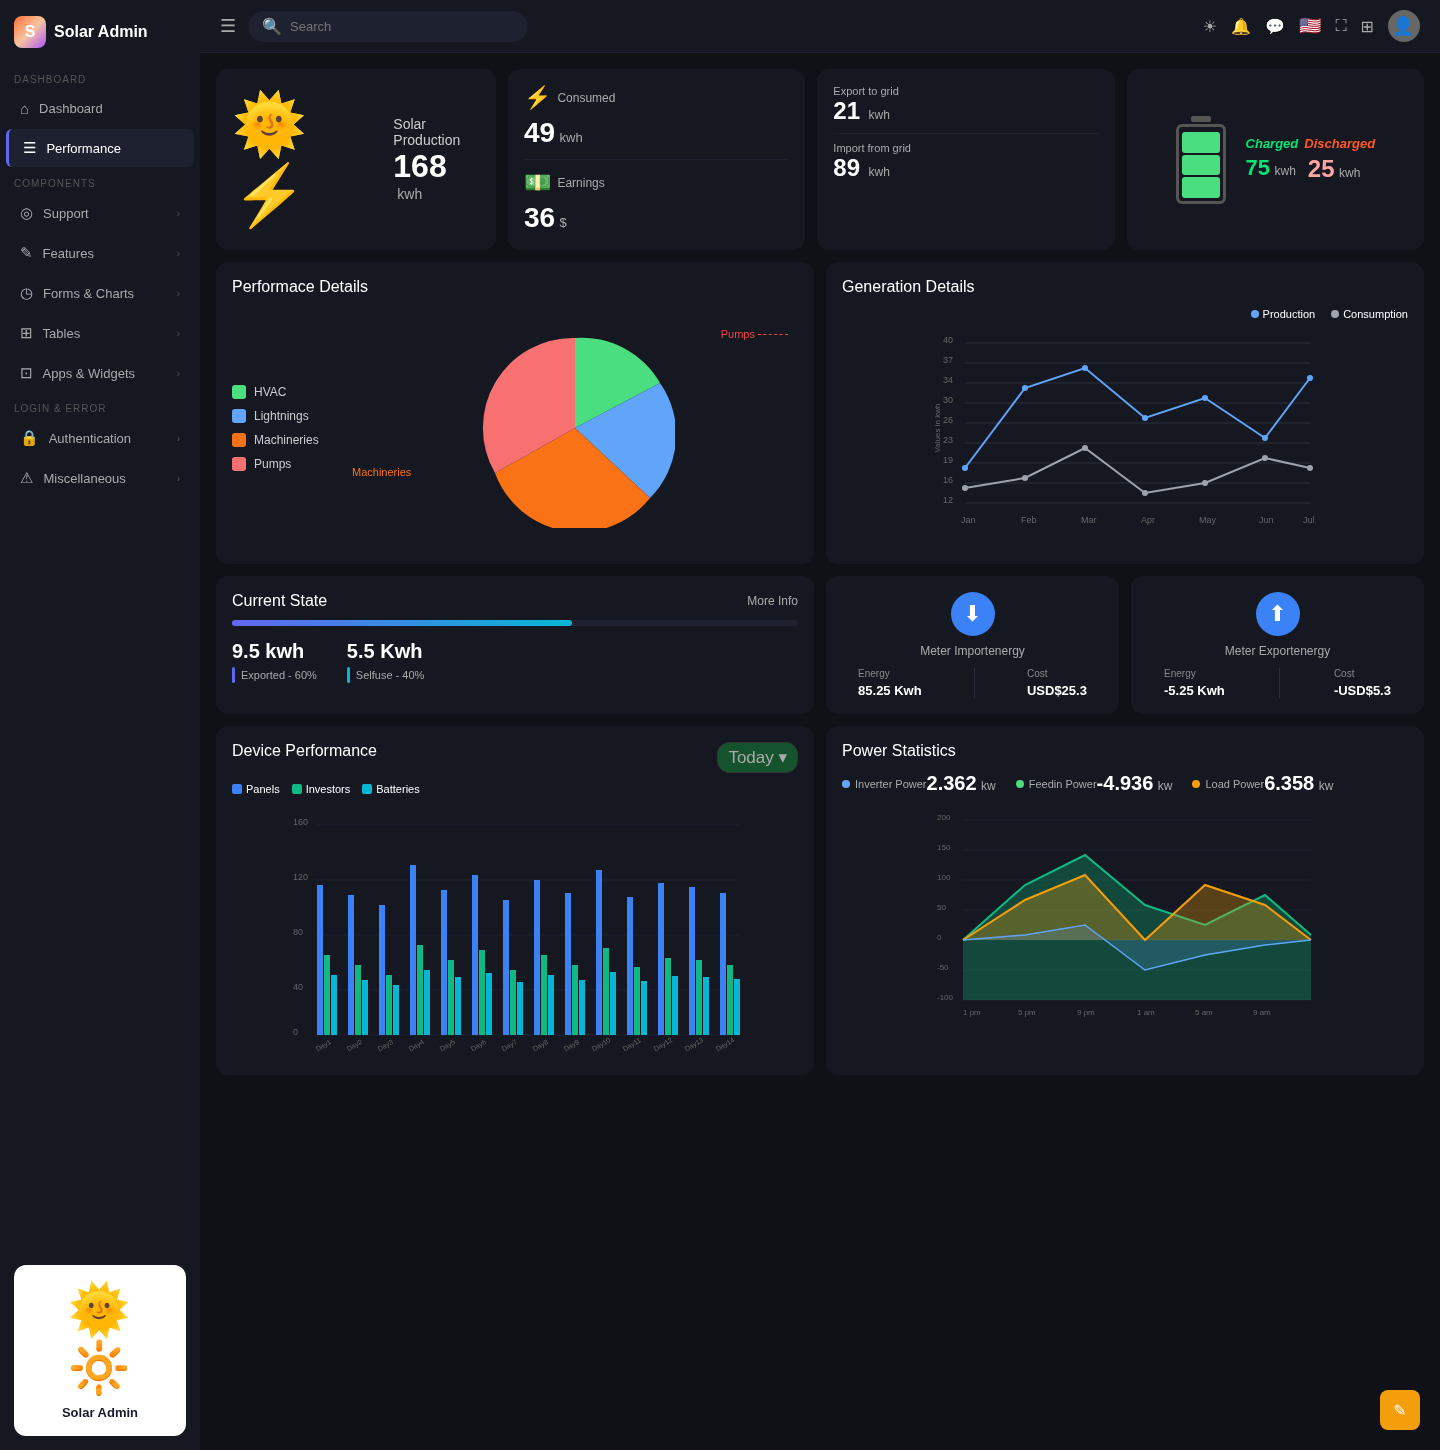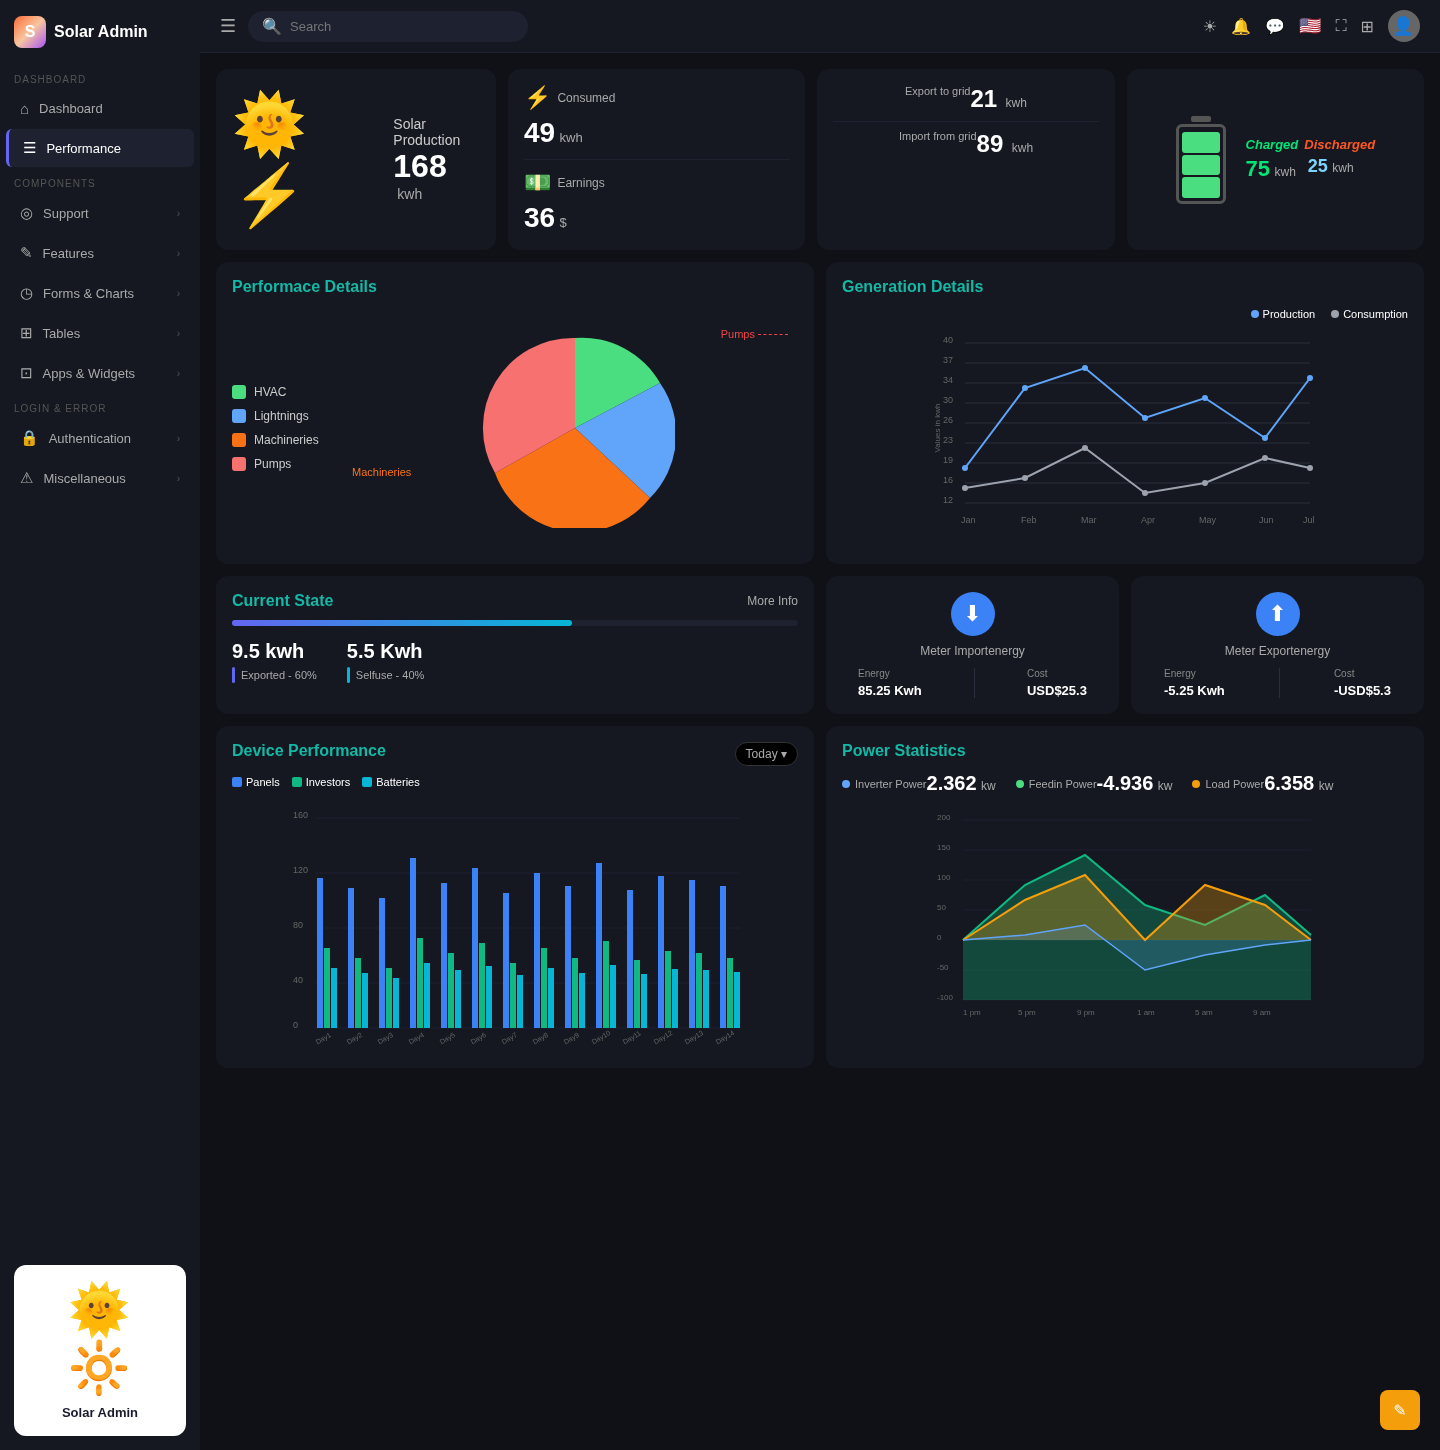--- a/index.html
+++ b/index.html
@@ -45,38 +45,38 @@
     .solar-unit { font-size: 14px; color: #aaa; margin-left: 4px; }
 
     .stat-card { display: flex; flex-direction: column; justify-content: center; }
     .stat-card-header { display: flex; align-items: center; gap: 6px; margin-bottom: 6px; }
     .stat-card-icon { font-size: 22px; }
     .stat-card-label { font-size: 12px; color: #aaa; }
     .stat-card-value { font-size: 28px; font-weight: 700; }
     .stat-card-unit { font-size: 13px; color: #aaa; }
 
     .grid-export { display: flex; flex-direction: column; gap: 8px; }
-    .export-row { display: flex; flex-direction: row; justify-content: center; }
+    .export-row { display: flex; flex-direction: column; justify-content: center; }
     .export-label { font-size: 11px; color: #aaa; }
     .export-value { font-size: 24px; font-weight: 700; }
     .export-unit { font-size: 12px; color: #aaa; margin-left: 4px; }
     .divider-h { border: none; border-top: 1px solid #1e2130; }
 
     .battery-card { display: flex; align-items: center; justify-content: center; gap: 20px; }
     .battery-visual { display: flex; flex-direction: column; align-items: center; }
     .battery-body { width: 50px; height: 80px; border: 3px solid #555; border-radius: 6px; display: flex; flex-direction: column; justify-content: flex-end; padding: 3px; position: relative; }
     .battery-cap { width: 20px; height: 6px; background: #555; border-radius: 2px; margin: 0 auto 2px; }
     .battery-bar { width: 100%; border-radius: 3px; }
     .battery-stats { display: flex; flex-direction: column; gap: 6px; }
     .battery-charged { color: #00e676; font-size: 13px; font-weight: 600; }
     .battery-discharged { color: #ff5722; font-size: 13px; font-weight: 600; }
 
     
     .grid-middle { display: grid; grid-template-columns: 1fr 1fr; gap: 12px; margin-bottom: 12px; }
-    .section-title { font-size: 16px; font-weight: 700; margin-bottom: 12px; color: #14b8a6; }
+    .section-title { font-size: 16px; font-weight: 400; margin-bottom: 12px; color: #ffffff; }
 
     
     .pie-area { display: flex; align-items: center; justify-content: space-between; gap: 20px; height: 240px; }
     .legend { display: flex; flex-direction: column; gap: 10px; min-width: 100px; }
     .legend-item { display: flex; align-items: center; gap: 8px; font-size: 12px; color: #ccc; }
     .legend-dot { width: 14px; height: 14px; border-radius: 3px; flex-shrink: 0; }
     .pie-container { position: relative; flex: 1; display: flex; align-items: center; justify-content: center; }
     .chart-legend { display: flex; gap: 16px; justify-content: flex-end; margin-bottom: 8px; font-size: 11px; }
     .chart-legend-item { display: flex; align-items: center; gap: 4px; }
     .legend-circle { width: 8px; height: 8px; border-radius: 50%; }
@@ -100,21 +100,21 @@
     .meter-icon.export { background: #3b82f6; }
     .meter-title { font-size: 12px; color: #aaa; margin-bottom: 10px; }
     .meter-data { display: flex; gap: 20px; width: 100%; justify-content: space-around; }
     .meter-col { display: flex; flex-direction: column; gap: 4px; }
     .meter-col-label { font-size: 10px; color: #888; }
     .meter-col-val { font-size: 13px; font-weight: 600; }
 
     
     .grid-bottom { display: grid; grid-template-columns: 1fr 1fr; gap: 12px; }
     .device-perf-header { display: flex; justify-content: space-between; margin-bottom: 10px; }
-    .today-btn { background: #000000; border: 1px solid #333; border-radius: 12px; padding: 4px 10px; font-size: 12px; color: #aaa; cursor: pointer; }
+    .today-btn { background: #14532d; border: 1px solid #333; border-radius: 12px; padding: 4px 10px; font-size: 17px; color: #aaa; cursor: pointer; }
     .bar-legend { display: flex; gap: 12px; margin-bottom: 10px; font-size: 11px; }
     .bar-legend-item { display: flex; align-items: center; gap: 4px; }
     .bar-legend-dot { width: 10px; height: 10px; border-radius: 2px; }
 
     
     .power-stats-header { display: flex; justify-content: space-between; align-items: flex-start; margin-bottom: 12px; }
     .power-metrics { display: flex; gap: 20px; flex-wrap: wrap; }
     .power-metric { display: flex; flex-direction: row; }
     .power-metric-label { display: flex; align-items: center; gap: 5px; font-size: 11px; color: #aaa; }
     .power-metric-dot { width: 8px; height: 8px; border-radius: 50%; }
@@ -310,21 +310,21 @@
             <div style="display:flex;gap:6px;align-items:center;font-style:italic;">
               <span class="battery-charged">Charged</span>
               <span class="battery-discharged">Discharged</span>
             </div>
             <div style="display:flex;gap:12px;margin-top:4px;">
               <div>
                 <span style="font-size:22px;font-weight:700;color:#00e676;">75</span>
                 <span style="font-size:12px;color:#aaa;">kwh</span>
               </div>
               <div>
-                <span style="font-size:18px;font-weight:700;color:#7dd3fc;">25</span>
+                <span style="font-size:24px;font-weight:700;color:#fca5a5;">25</span>
                 <span style="font-size:12px;color:#aaa;">kwh</span>
               </div>
             </div>
           </div>
         </div>
       </div>
     </div>
 
     <div class="grid-middle">
 

